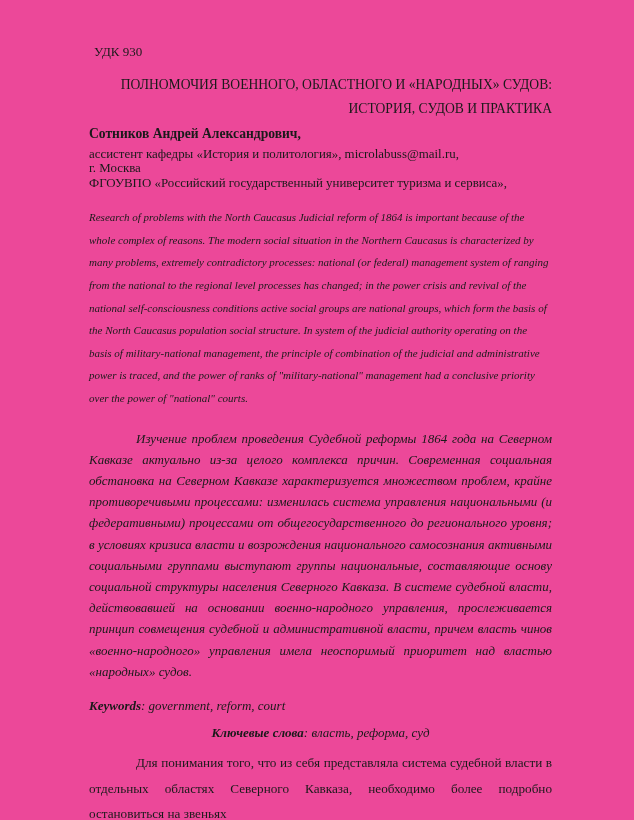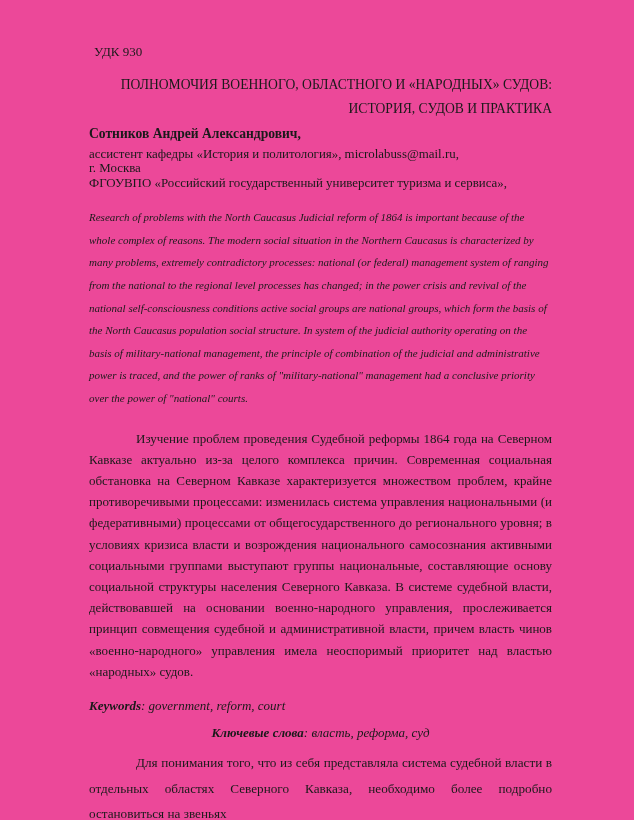--- a/index.html
+++ b/index.html
@@ -50,20 +50,21 @@
   .abstract-en {
     margin: 16px 0 0 0;
     font-size: 11px;
     font-style: italic;
     text-align: left;
     line-height: 22.6px;
   }
   .abstract-ru {
     margin: 18px 0 0 0;
     font-size: 13px;
+    font-style: italic;
     text-align: justify;
     text-indent: 47px;
     line-height: 21.2px;
   }
   .kw-line {
     margin: 15px 0 0 0;
     font-size: 13px;
     font-style: italic;
     line-height: 17px;
     font-family: Liberation Serif, serif;

